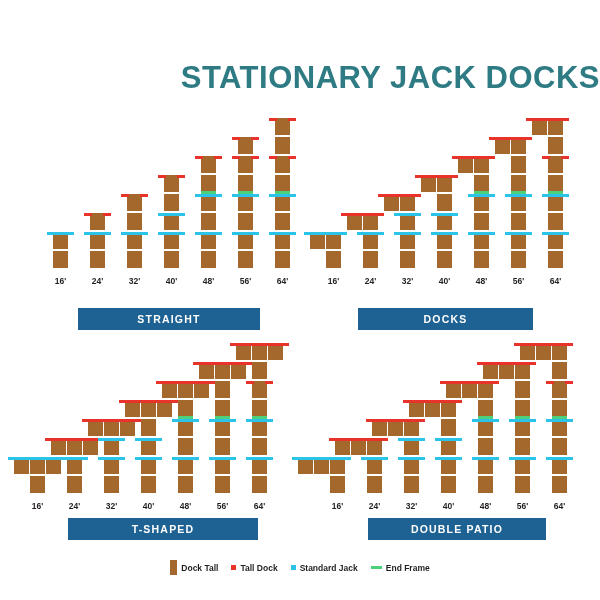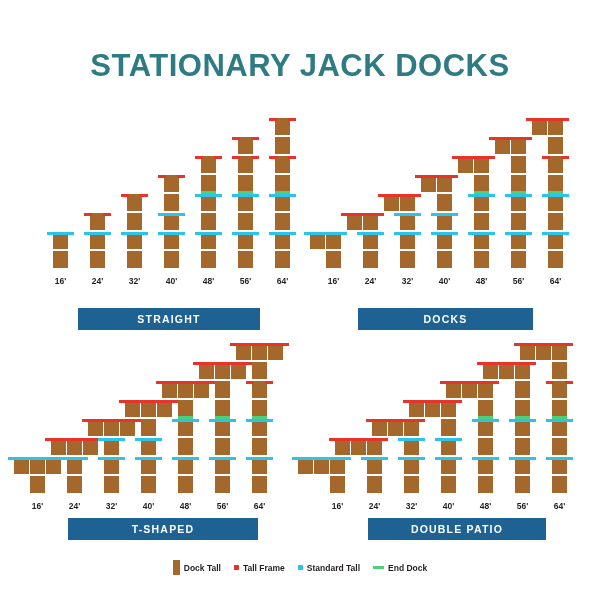--- a/index.html
+++ b/index.html
@@ -5,22 +5,22 @@
   html,body{margin:0;padding:0;}
   body{
     width:600px;height:600px;
     background:#ffffff;
     font-family:"Liberation Sans", sans-serif;
     overflow:hidden;
     position:relative;
   }
   #page-title{
     position:absolute;
-    top:48px;left:0;width:600px;
-    text-align:center;
+    top:60px;left:0;width:600px;
+    text-align:right;
     font-size:31px;
     font-weight:bold;
     letter-spacing:0.5px;
     color:#2e7b84;
     font-family:"Liberation Sans", sans-serif;
   }
   .panel{position:absolute;}
   .chart-area{position:relative;}
   .dock{position:absolute;bottom:0;}
   .seg{
@@ -594,23 +594,23 @@
     <div class="section-bar" style="left: 368px; top: 518px; width: 178px; height: 22px;">DOUBLE PATIO</div>
   </div>
 
 <div id="legend">
     <div class="leg-item">
       <span class="sw-frame" style="background: rgb(164, 103, 44);"></span>
       <span>Dock Tall</span>
     </div>
     <div class="leg-item">
       <span class="sw-tall" style="background: rgb(232, 51, 42);"></span>
-      <span>Tall Frame</span>
+      <span>Tall Dock</span>
     </div>
     <div class="leg-item">
       <span class="sw-std" style="background: rgb(43, 196, 232);"></span>
-      <span>Standard Tall</span>
+      <span>Standard Jack</span>
     </div>
     <div class="leg-item">
       <span class="sw-rail" style="background: rgb(77, 208, 122);"></span>
-      <span>End Dock</span>
+      <span>End Frame</span>
     </div>
   </div>
 
 </body></html>

